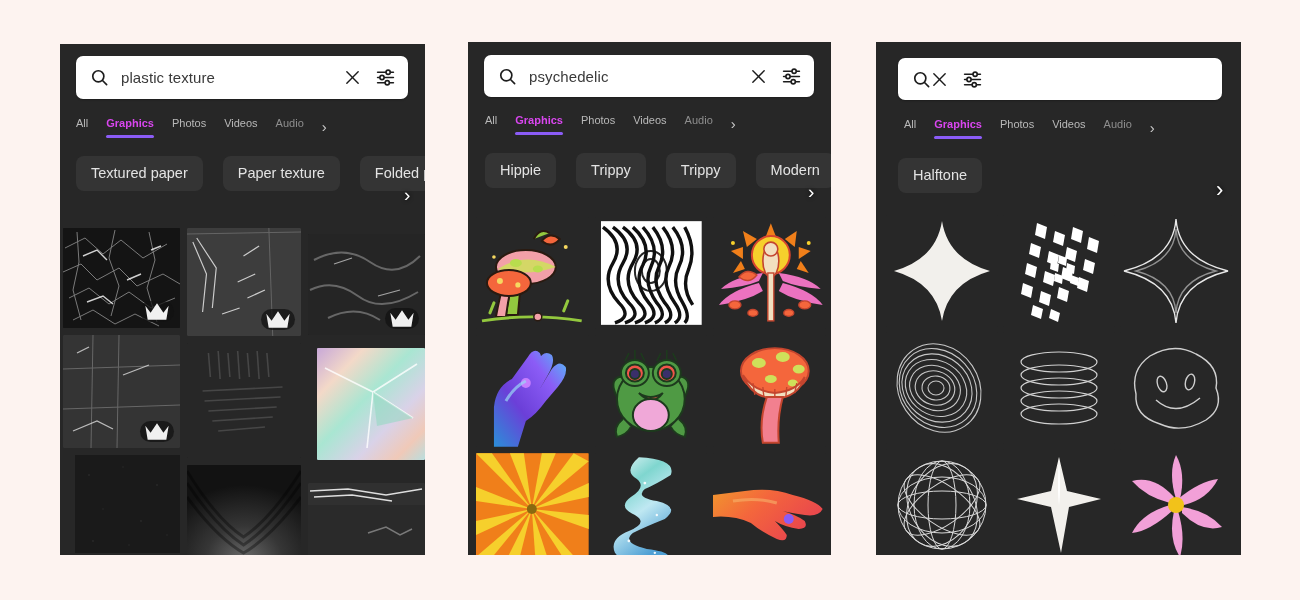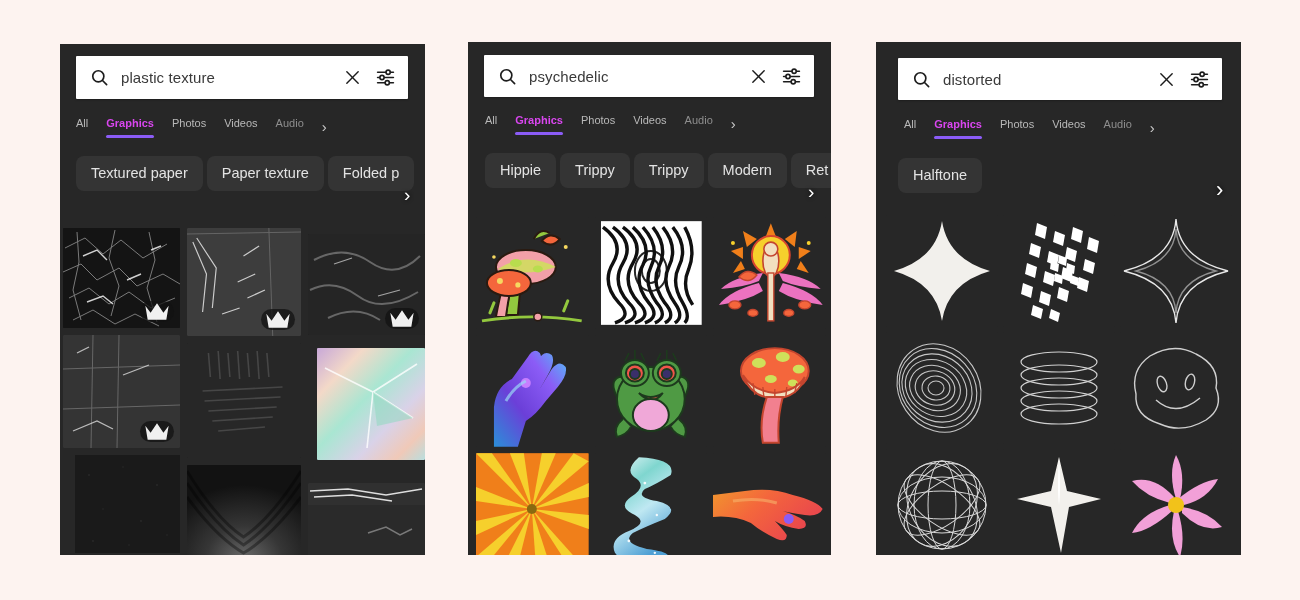--- a/index.html
+++ b/index.html
@@ -28,21 +28,21 @@
     position: relative;
     width: 100%;
     height: 100%;
     overflow: hidden;
   }
 
   
   .searchbar {
     position: absolute;
     background: #ffffff;
-    border-radius: 1px;
+    border-radius: 7px;
     display: flex;
     align-items: center;
     padding: 0 12px 0 14px;
     box-shadow: 0 1px 2px rgba(0,0,0,.25);
   }
   .search-icon { flex: 0 0 auto; display: flex; align-items: center; }
   .search-value {
     flex: 1 1 auto;
     color: #3a3a3a;
     font-size: 15px;
@@ -92,21 +92,21 @@
     width: 46px;
     height: 26px;
     pointer-events: none;
     background: linear-gradient(to right, rgba(39,39,39,0), #272727 78%);
   }
 
   
   .chips {
     position: absolute;
     display: flex;
-    gap: 4px;
+    gap: 20px;
     white-space: nowrap;
   }
   .chip {
     background: #343434;
     color: #e3e3e3;
     font-size: 14.5px;
     border-radius: 8px;
     padding: 10px 15px;
     line-height: 1;
     cursor: pointer;
@@ -642,21 +642,20 @@
   <div class="panel" style="left:876px; top:42px; width:365px; height:513px;">
     <div class="panel-inner">
 
       <div class="searchbar" style="left:22px; top:16px; width:324px; height:42px;">
         <span class="search-icon">
           <svg width="19" height="19" viewBox="0 0 24 24" fill="none" stroke="#1c1c1c" stroke-width="2.1" stroke-linecap="round">
             <circle cx="10.5" cy="10.5" r="7"></circle>
               <line x1="15.8" y1="15.8" x2="21" y2="21"></line>
           </svg>
         </span>
-        <span class="search-value">distorted</span>
         <span class="sb-btn sb-clear">
           <svg width="17" height="17" viewBox="0 0 24 24" stroke="#1c1c1c" stroke-width="2" stroke-linecap="round">
             <line x1="4" y1="4" x2="20" y2="20"></line>
               <line x1="20" y1="4" x2="4" y2="20"></line>
           </svg>
         </span>
         <span class="sb-btn">
           <svg width="21" height="21" viewBox="0 0 24 24" stroke="#1c1c1c" stroke-width="1.9" stroke-linecap="round">
             <line x1="3" y1="6" x2="21" y2="6"></line>
               <line x1="3" y1="12" x2="21" y2="12"></line>

